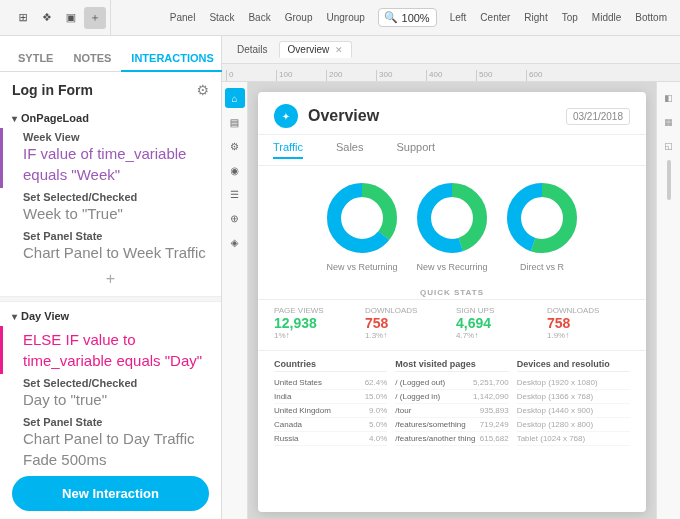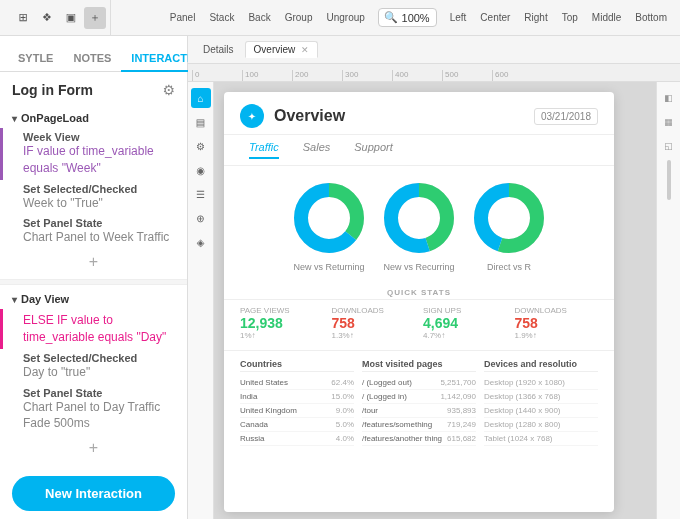--- a/index.html
+++ b/index.html
@@ -71,21 +71,21 @@
 
     
     .main-content {
       display: flex;
       flex: 1;
       overflow: hidden;
     }
 
     
     .left-panel {
-      width: 188px;
+      width: 222px;
       background: white;
       border-right: 1px solid #ddd;
       display: flex;
       flex-direction: column;
       flex-shrink: 0;
     }
 
     .panel-tabs {
       display: flex;
       border-bottom: 1px solid #ddd;
@@ -155,21 +155,21 @@
     }
     .action-item.purple-border { border-left-color: #9b59b6; }
     .action-item.pink-border { border-left-color: #e91e8c; }
 
     .action-name {
       font-size: 11px;
       font-weight: 600;
       color: #555;
     }
     .action-detail {
-      font-size: 12px;
+      font-size: 15px;
       color: #888;
       line-height: 1.4;
     }
     .action-detail.purple-text { color: #9b59b6; }
     .action-detail.pink-text { color: #e91e8c; }
 
     .add-action-btn {
       text-align: center;
       color: #aaa;
       font-size: 16px;
@@ -343,24 +343,23 @@
     .dash-date {
       font-size: 10px;
       color: #888;
       border: 1px solid #ddd;
       padding: 2px 6px;
       border-radius: 3px;
     }
 
     .dash-nav {
       display: flex;
-      gap: 24px;
-      padding: 6px 25px;
+      gap: 33px;
+      padding: 6px 15px;
       border-bottom: 1px solid #eee;
-      font-style: italic;
     }
     .dash-nav-item {
       font-size: 11px;
       color: #888;
       cursor: pointer;
       padding-bottom: 4px;
     }
     .dash-nav-item.active {
       color: #00b4f0;
       border-bottom: 2px solid #00b4f0;

